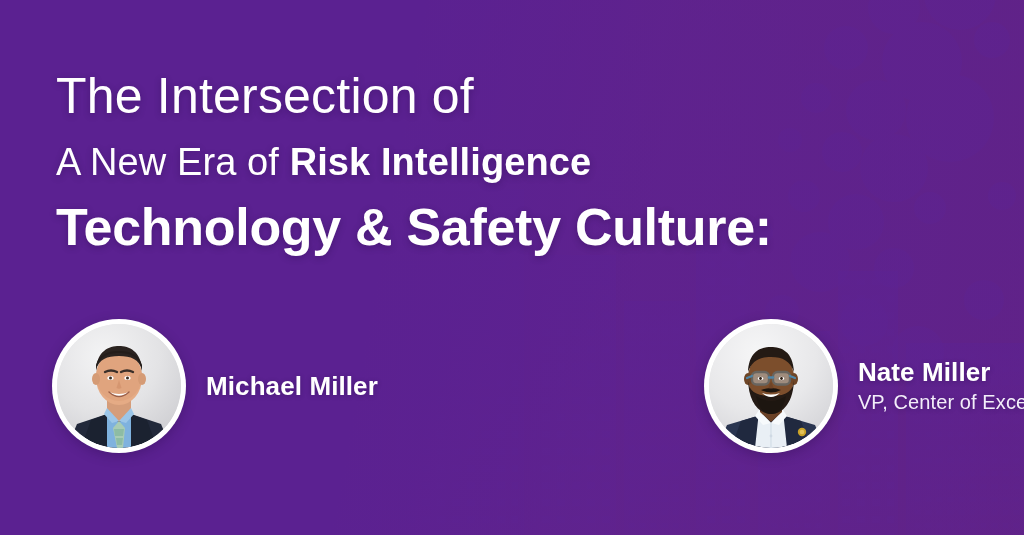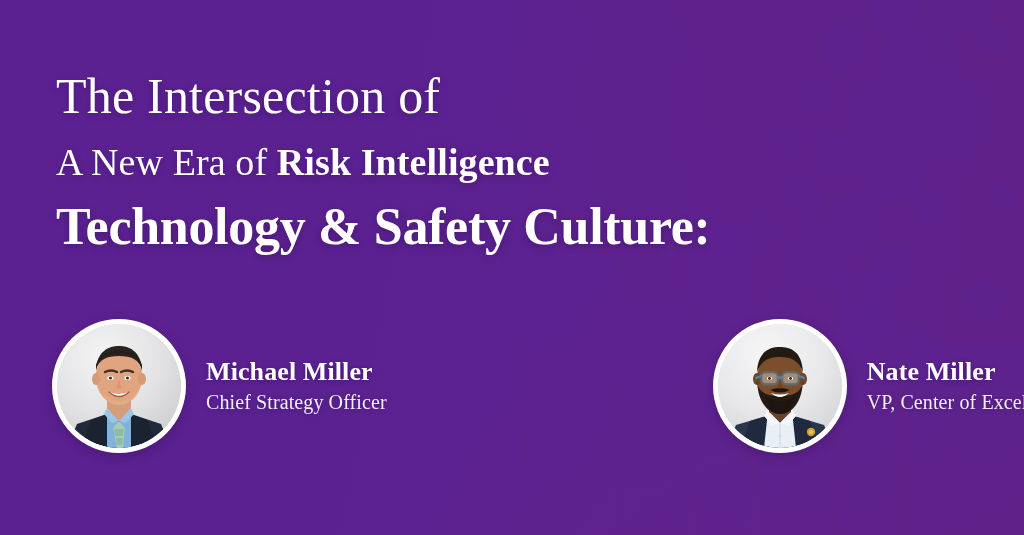--- a/index.html
+++ b/index.html
@@ -10,21 +10,20 @@
     overflow:hidden;
     position:relative;
   }
 
   
   .banner {
     position:absolute; inset:0;
     width:1024px; height:535px;
     background:#c2410c;
     overflow:hidden;
-    font-family:Liberation Serif, serif;
   }
 
   
   .cityscape {
     position:absolute; left:0; bottom:0;
     width:1024px; height:430px;
     opacity:1;
     pointer-events:none;
   }
 
@@ -222,21 +221,20 @@
               <path d="M62 56 l-2.5 8 q2.5 1.6 5 0 Z" fill="#d2916c" opacity=".75"></path>
 
               <path d="M52 68 q10 9 20 0 q-10 4 -20 0 Z" fill="#ffffff"></path>
               <path d="M52 68 q10 9 20 0" stroke="#9c6049" stroke-width="1.4" fill="none" stroke-linecap="round"></path>
             </g>
           </svg>
         </div>
       </div>
       <div class="speaker-text">
         <div class="speaker-name">Michael Miller</div>
-        <div class="speaker-role">Chief Strategy Officer</div>
       </div>
     </div>
 
     <div class="speaker s2">
       <div class="avatar-ring">
         <div class="avatar">
           <svg viewBox="0 0 124 124" aria-hidden="true">
             <defs>
               <radialGradient id="bg2" cx="40%" cy="24%" r="84%">
                 <stop offset="0%" stop-color="#f6f6f7"></stop>

